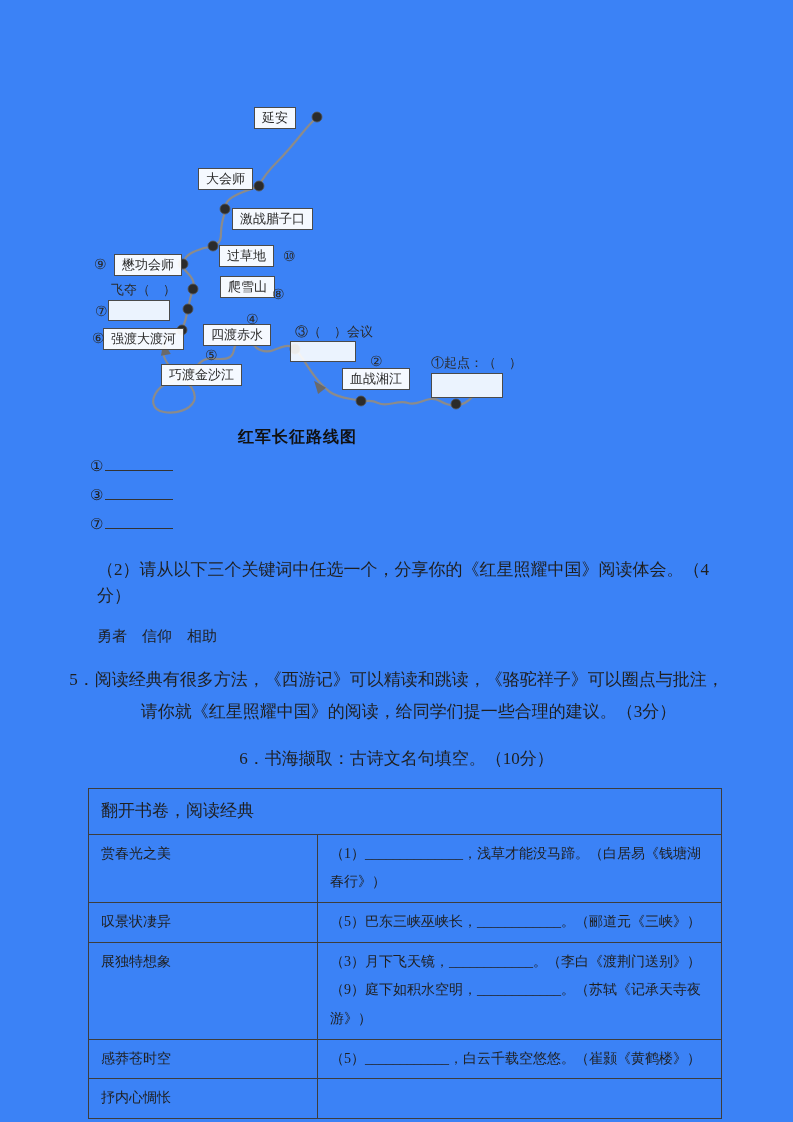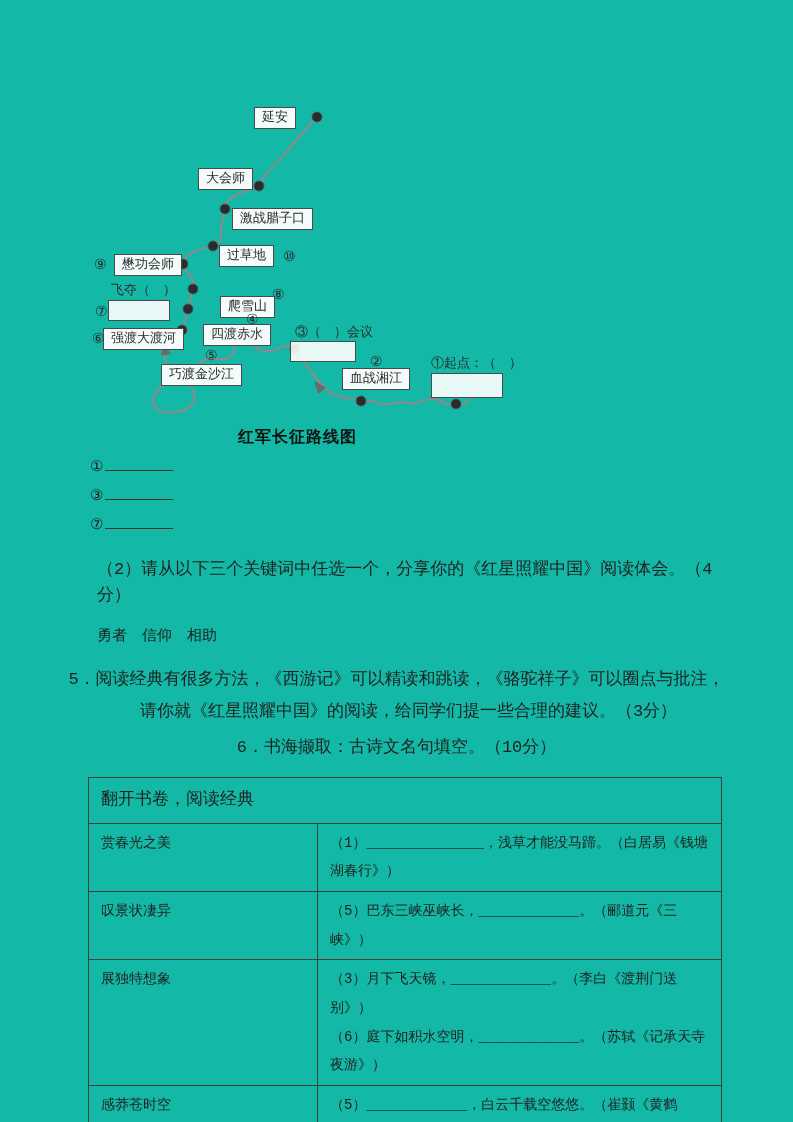--- a/index.html
+++ b/index.html
@@ -1,22 +1,22 @@
 <!DOCTYPE html>
 <html><head>
 <meta charset="utf-8">
 <style>
   * { margin:0; padding:0; box-sizing:border-box; }
   html,body { background:#ffffff; }
   .page {
     position:relative;
     width:793px; height:1122px;
     margin:0 auto;
-    background:#14b8a6;
-    font-family:Liberation Mono, monospace;
+    background:#3b82f6;
+    font-family:Liberation Serif, serif;
     color:#1f1f1f;
     overflow:hidden;
   }
   
   .map-area { position:relative; width:793px; height:450px; }
   .route-svg { position:absolute; left:0; top:0; }
   .mbox {
     position:absolute;
     border:1px solid #4a4a4a;
     background:rgba(255,255,255,.95);
@@ -49,21 +49,21 @@
   }
   .para { font-size:17px; line-height:1.55; color:#1f1f1f; }
   .q2 { margin:14px 70px 0 97px; }
   .keywords { margin:15px 70px 0 97px; font-size:15px; }
   .hang {
     margin:16px 66px 0 66px;
     padding-left:24px; text-indent:-24px;
     line-height:1.9;
     text-align:center;
   }
-  .q6 { margin-top:3px; }
+  .q6 { margin-top:14px; }
   
   .poem-table {
     margin:13px 0 0 88px;
     width:634px;
     border-collapse:collapse;
     font-size:14px;
   }
   .poem-table td {
     border:1px solid #3d3d3d;
     vertical-align:top;
@@ -118,21 +118,21 @@
         <polygon points="0,-8 5,5 -5,5" transform="translate(319,387) rotate(-38)"></polygon>
         <polygon points="0,-8 5,5 -5,5" transform="translate(165,350) rotate(-10)"></polygon>
       </g>
     </svg>
 
     <div class="mbox" style="left:254px;top:107px">延安</div>
     <div class="mbox" style="left:198px;top:168px">大会师</div>
     <div class="mbox" style="left:232px;top:208px">激战腊子口</div>
     <div class="mbox" style="left:219px;top:245px">过草地</div>
     <div class="mbox" style="left:114px;top:254px">懋功会师</div>
-    <div class="mbox" style="left:220px;top:296px">爬雪山</div>
+    <div class="mbox" style="left:220px;top:276px">爬雪山</div>
     <div class="mbox" style="left:103px;top:328px">强渡大渡河</div>
     <div class="mbox" style="left:203px;top:324px">四渡赤水</div>
     <div class="mbox" style="left:161px;top:364px">巧渡金沙江</div>
     <div class="mbox" style="left:342px;top:368px">血战湘江</div>
 
     <div class="mtext" style="left:111px;top:281px">飞夺（　）</div>
     <div class="mtext" style="left:295px;top:323px">③（　）会议</div>
     <div class="mtext" style="left:431px;top:354px">①起点：（　）</div>
 
     <div class="mbox-empty" style="left:108px;top:300px;width:62px;height:21px"></div>
@@ -182,21 +182,21 @@
     <tr>
       <td class="theme">叹景状凄异</td>
       <td class="verse">
         <div>（5）巴东三峡巫峡长，____________。（郦道元《三峡》）</div>
       </td>
     </tr>
     <tr>
       <td class="theme">展独特想象</td>
       <td class="verse">
         <div>（3）月下飞天镜，____________。（李白《渡荆门送别》）</div>
-        <div>（6）庭下如积水空明，____________。（苏轼《记承天寺夜游》）</div>
+        <div>（9）庭下如积水空明，____________。（苏轼《记承天寺夜游》）</div>
       </td>
     </tr>
     <tr>
       <td class="theme">感莽苍时空</td>
       <td class="verse">
         <div>（5）____________，白云千载空悠悠。（崔颢《黄鹤楼》）</div>
       </td>
     </tr>
     <tr>
       <td class="theme">抒内心惆怅</td>

